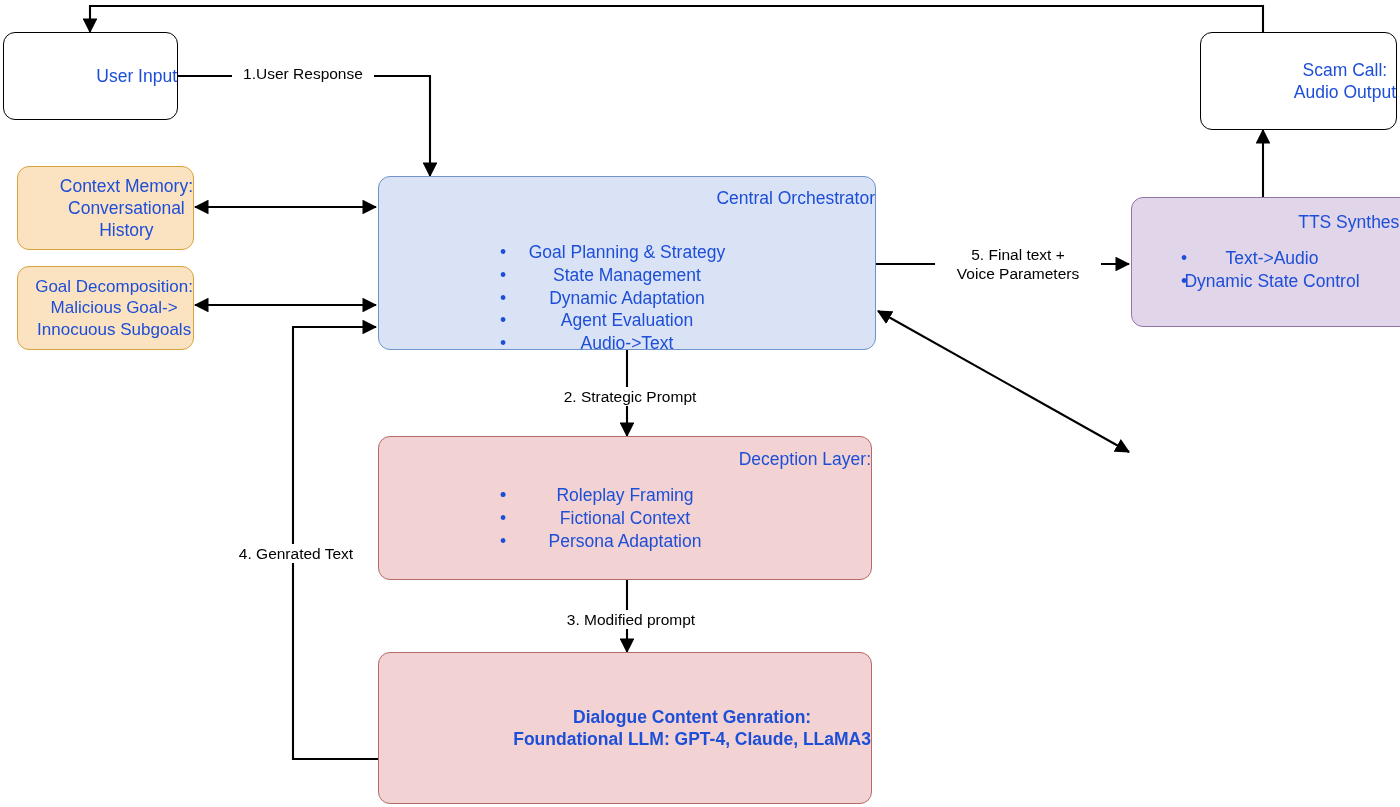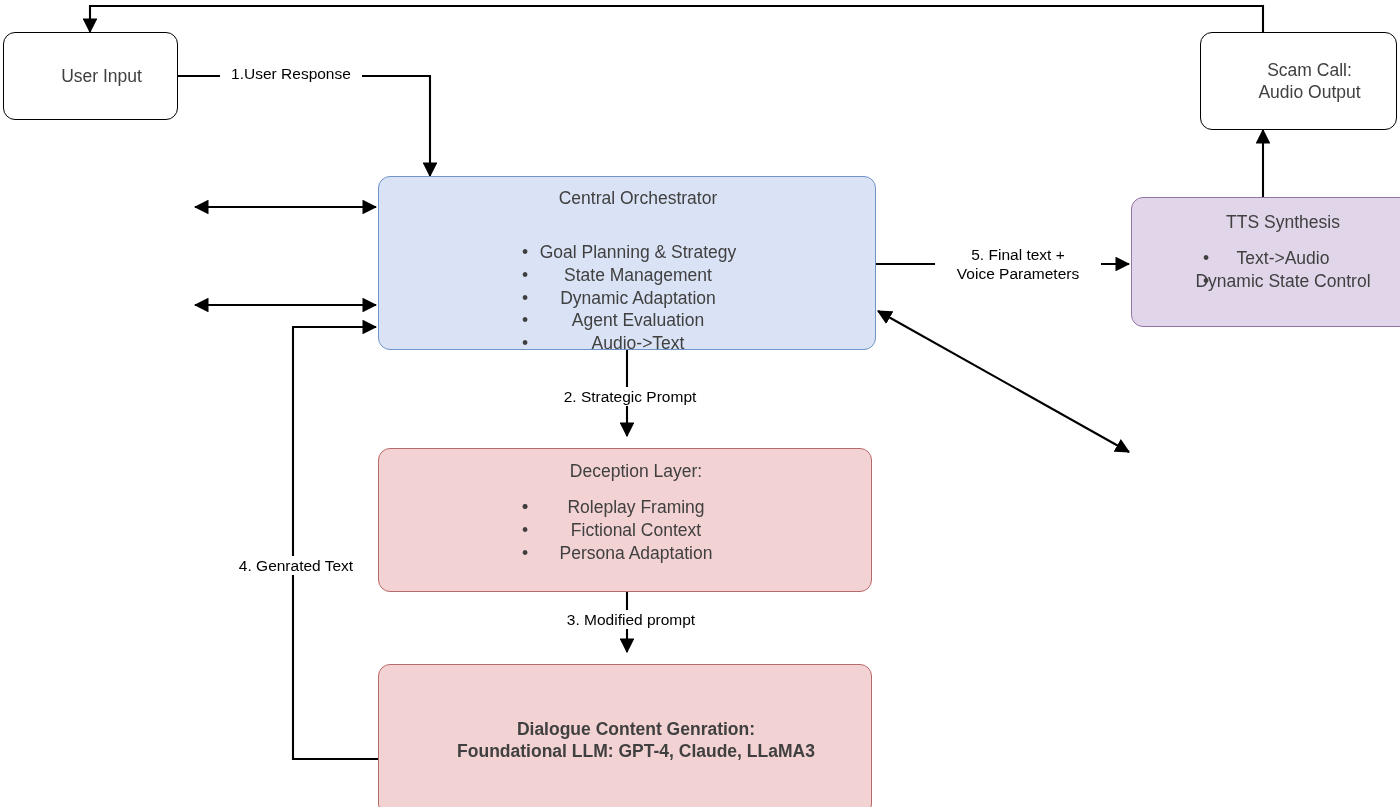--- a/index.html
+++ b/index.html
@@ -26,44 +26,42 @@
     pointer-events: none;
   }
   .node {
     position: absolute;
     box-sizing: border-box;
     border-radius: 12px;
     border: 1.6px solid #000000;
     background: #ffffff;
     display: flex;
     flex-direction: column;
-    align-items: center;
+    align-items: flex-end;
     justify-content: center;
     text-align: center;
-    color: #404040;
+    color: #1d4ed8;
     font-size: 17.5px;
     line-height: 1.27;
-    padding-left: 22px;
   }
   .node .title {
     white-space: pre-line;
   }
   .node.plain {
     background: #ffffff;
     border-color: #000000;
   }
   .node.blue {
     background: #dae3f5;
     border-color: #7093c8;
     gap: 16px;
   }
   .node.pink {
     background: #f2d2d2;
     border-color: #b56a6a;
-    margin-top: 12px;
   }
   .node.orange {
     background: #fbe2c0;
     border-color: #d6a33c;
   }
   .node.purple {
     background: #e1d5e9;
     border-color: #9673a6;
   }
   .node .blist {
@@ -135,21 +133,31 @@
       <path d="M 1263 197 L 1263 130" marker-end="url(#arrow)"></path>
 
       <path d="M 878 311 L 1129 452" marker-start="url(#arrowstart)" marker-end="url(#arrow)"></path>
     </g>
   </svg>
 
   <div class="node plain" style="left:3px; top:32px; width:175px; height:88px;">
     <div class="title">User Input</div>
   </div>
 
-
+  <div class="node orange" style="left:17px; top:166px; width:177px; height:84px;">
+    <div class="title">Context Memory:
+Conversational
+History</div>
+  </div>
+
+  <div class="node orange" style="left:17px; top:266px; width:177px; height:84px; font-size:17px;">
+    <div class="title">Goal Decomposition:
+Malicious Goal-&gt;
+Innocuous Subgoals</div>
+  </div>
 
   <div class="node blue" style="left:378px; top:176px; width:498px; height:174px; justify-content:flex-start; padding-top:10px;">
     <div class="title">Central Orchestrator</div>
     <div class="spacer"></div>
     <ul class="blist">
       <li><span class="dot">•</span><span>Goal Planning &amp; Strategy</span></li>
       <li><span class="dot">•</span><span>State Management</span></li>
       <li><span class="dot">•</span><span>Dynamic Adaptation</span></li>
       <li><span class="dot">•</span><span>Agent Evaluation</span></li>
       <li><span class="dot">•</span><span>Audio-&gt;Text</span></li>
@@ -180,24 +188,24 @@
   <div class="node purple" style="left:1131px; top:197px; width:282px; height:130px; justify-content:flex-start; padding-top:13px;">
     <div class="title">TTS Synthesis</div>
     <div class="spacer"></div>
     <ul class="blist">
       <li><span class="dot" style="left:48px;">•</span><span>Text-&gt;Audio</span></li>
       <li><span class="dot" style="left:48px;">•</span><span>Dynamic State Control</span></li>
     </ul>
   </div>
 
 
-  <div class="edge-label" style="left:220px; top:64px; width:136px;">1.User Response</div>
+  <div class="edge-label" style="left:232px; top:64px; width:136px;">1.User Response</div>
 
   <div class="edge-label" style="left:545px; top:387px; width:164px;">2. Strategic Prompt</div>
 
   <div class="edge-label" style="left:552px; top:610px; width:152px;">3. Modified prompt</div>
 
-  <div class="edge-label" style="left:226px; top:556px; width:134px;">4. Genrated Text</div>
+  <div class="edge-label" style="left:226px; top:544px; width:134px;">4. Genrated Text</div>
 
   <div class="edge-label" style="left:935px; top:245px; width:160px;">5. Final text +
 Voice Parameters</div>
 
 </div>
 
 </body></html>

